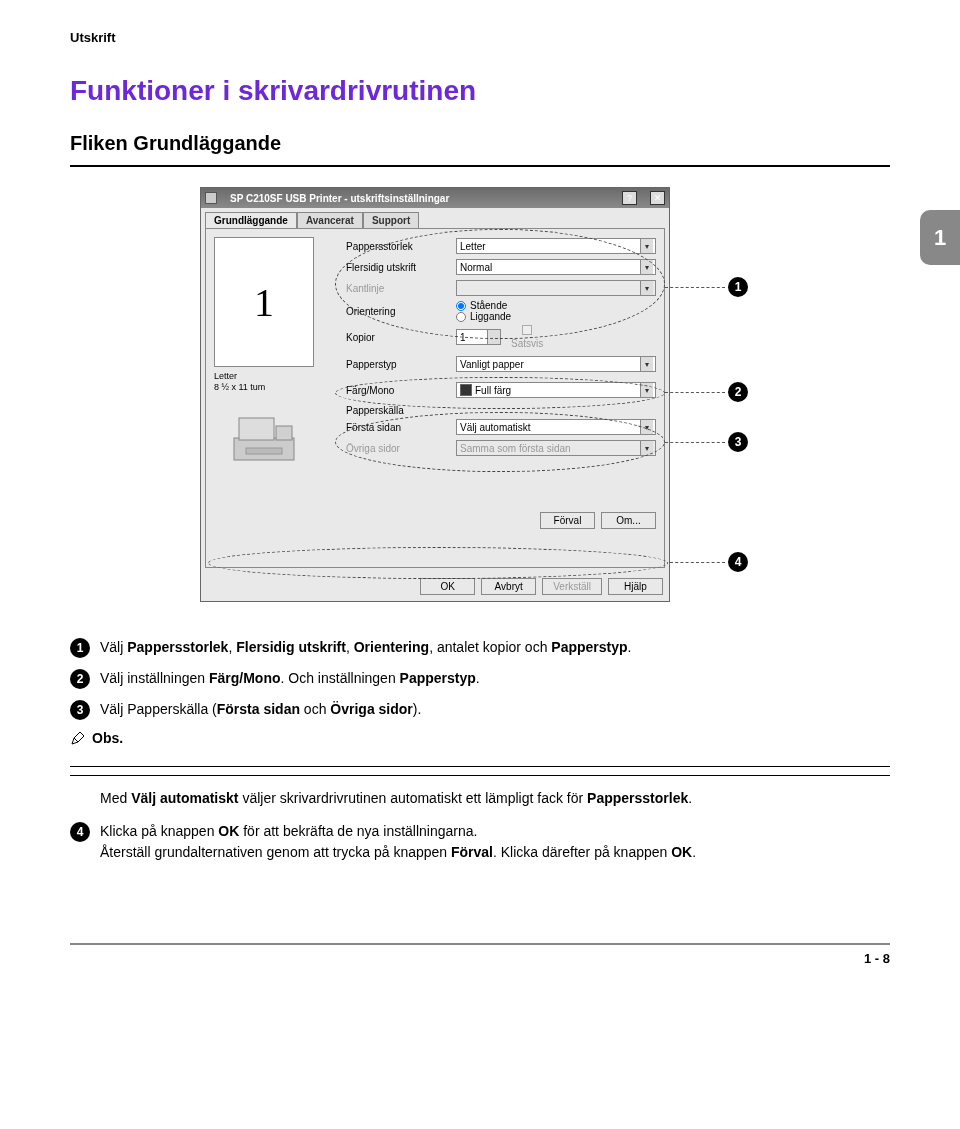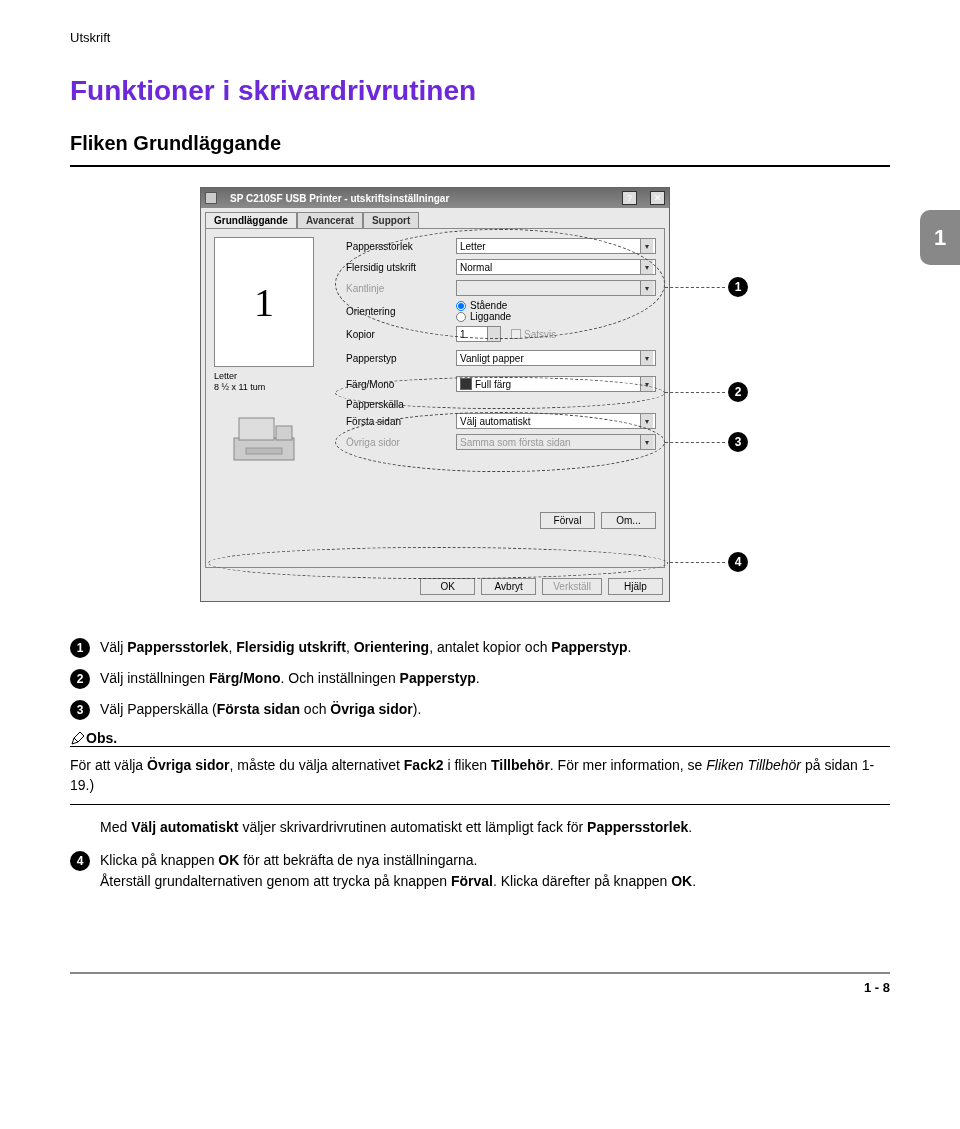--- a/index.html
+++ b/index.html
@@ -5,21 +5,21 @@
   * { box-sizing: border-box; margin: 0; padding: 0; }
   body {
     font-family: Arial, Helvetica, sans-serif;
     background: #fff;
     width: 960px;
     margin: 0 auto;
     padding: 30px 70px 40px 70px;
     color: #000;
     position: relative;
   }
-  .header-small { font-size: 13px; margin-bottom: 30px; }
+  .header-small { font-size: 13px; margin-bottom: 30px; font-weight: bold; }
   .h1 { font-size: 28px; font-weight: bold; color: #6d28d9; margin-bottom: 25px; }
   .h2 { font-size: 20px; font-weight: bold; color: #000; margin-bottom: 10px; }
   .subrule { height: 2px; background: #000; margin-bottom: 20px; }
   .chapter-tab {
     position: absolute;
     right: 0;
     top: 210px;
     width: 40px;
     height: 55px;
     background: #888;
@@ -125,21 +125,21 @@
   .radio input { margin:0; width:10px; height:10px; }
   .spinner {
     width: 45px; height: 16px; border:1px solid #888; background:#fff;
     font-size:10px; padding:0 3px; display:flex; align-items:center; position:relative;
   }
   .spinner::after {
     content:"";
     position:absolute; right:0; top:0; width:12px; height:14px;
     background:#ddd; border-left:1px solid #888;
   }
-  .chk { display:flex; align-items:center; gap:3px; color:#999; font-size:10px; }
+  .chk { display:flex; align-items:center; gap:3px; color:#999; font-size:10px;flex-direction:column; }
   .chk .box { width:10px; height:10px; border:1px solid #aaa; background:#eee; }
   .colorswatch { width:12px; height:12px; background:#333; display:inline-block; margin-right:3px; vertical-align:middle; border:1px solid #666; }
   .section-label { font-size:10px; margin-top:6px; margin-bottom:2px; }
   .midbuttons {
     position:absolute; right:8px; bottom:38px;
     display:flex; gap:6px;
   }
   .wbtn {
     border:1px solid #888; background:#e9e9e9;
     padding:2px 10px; font-size:10px; min-width:55px; text-align:center;
@@ -166,24 +166,24 @@
   
   .instructions { margin-bottom: 30px; }
   .step { display:flex; gap:10px; margin-bottom:10px; font-size:14px; line-height:1.5; }
   .step .num {
     width:20px; height:20px; min-width:20px; border-radius:50%;
     background:#000; color:#fff; display:flex; align-items:center; justify-content:center;
     font-size:12px; font-weight:bold; margin-top:1px;
   }
   .step .txt b { font-weight:bold; }
   .note-head {
-    display:flex; align-items:center; 
+    display:flex; align-items:center; gap:6px;
     font-weight:bold; font-size:14px;
     border-bottom:1px solid #000;
-    padding-bottom:0; margin:10px 0 8px 0;
+    padding-bottom:20px; margin:10px 0 8px 0;
   }
   .note-head .pencil { width:16px; height:16px; }
   .note-body { font-size:14px; line-height:1.45; margin-bottom:8px; }
   .note-end { border-top:1px solid #000; margin-top:8px; }
   .indent-para { font-size:14px; line-height:1.5; margin:12px 0 12px 30px; }
   .footer-rule { border-top:2px solid #888; margin-top:80px; }
   .page-num { text-align:right; font-size:13px; font-weight:bold; margin-top:6px; }
 </style>
 </head>
 <body>
@@ -339,23 +339,20 @@
     </div>
   </div>
 
   <div class="note-head">
     <svg class="pencil" viewBox="0 0 16 16">
       <path d="M2 14 L4 8 L10 2 L14 6 L8 12 L2 14 Z" fill="none" stroke="#000" stroke-width="1"></path>
       <line x1="4" y1="8" x2="8" y2="12" stroke="#000"></line>
     </svg>
     <span>Obs.</span>
   </div>
-  <div class="note-body">
-    <span>För att välja </span><b>Övriga sidor</b><span>, måste du välja alternativet </span><b>Fack2</b><span> i fliken </span><b>Tillbehör</b><span>. För mer information, se </span><i>Fliken Tillbehör</i><span> på sidan 1-19.)</span>
-  </div>
   <div class="note-end"></div>
 
   <p class="indent-para">
     <span>Med </span><b>Välj automatiskt</b><span> väljer skrivardrivrutinen automatiskt ett lämpligt fack för </span><b>Pappersstorlek</b><span>.</span>
   </p>
 
   <div class="step">
     <div class="num">4</div>
     <div class="txt">
       <span>Klicka på knappen </span><b>OK</b><span> för att bekräfta de nya inställningarna.</span><br>

